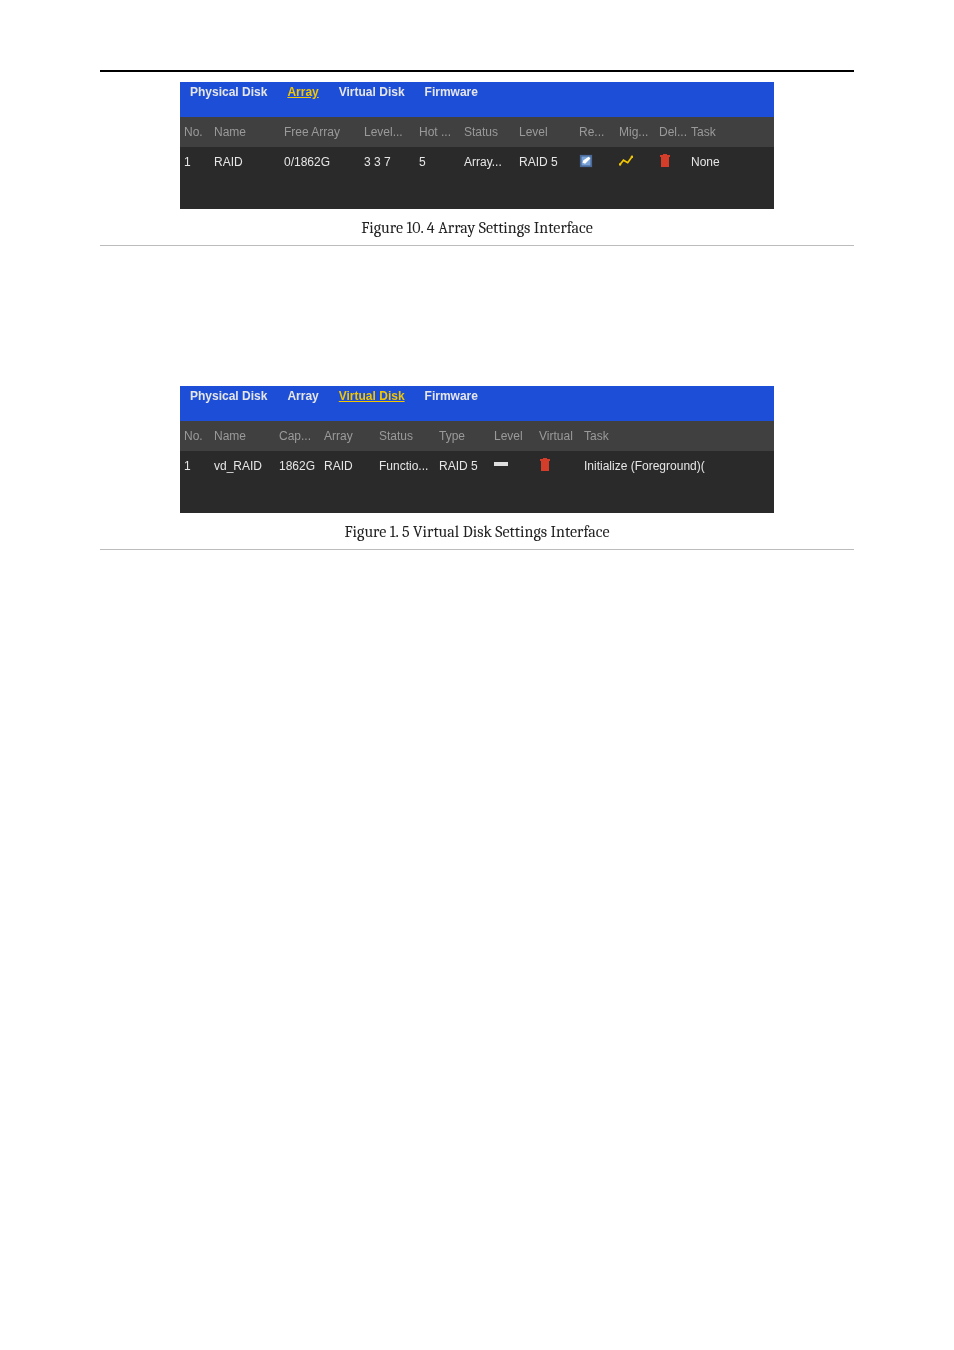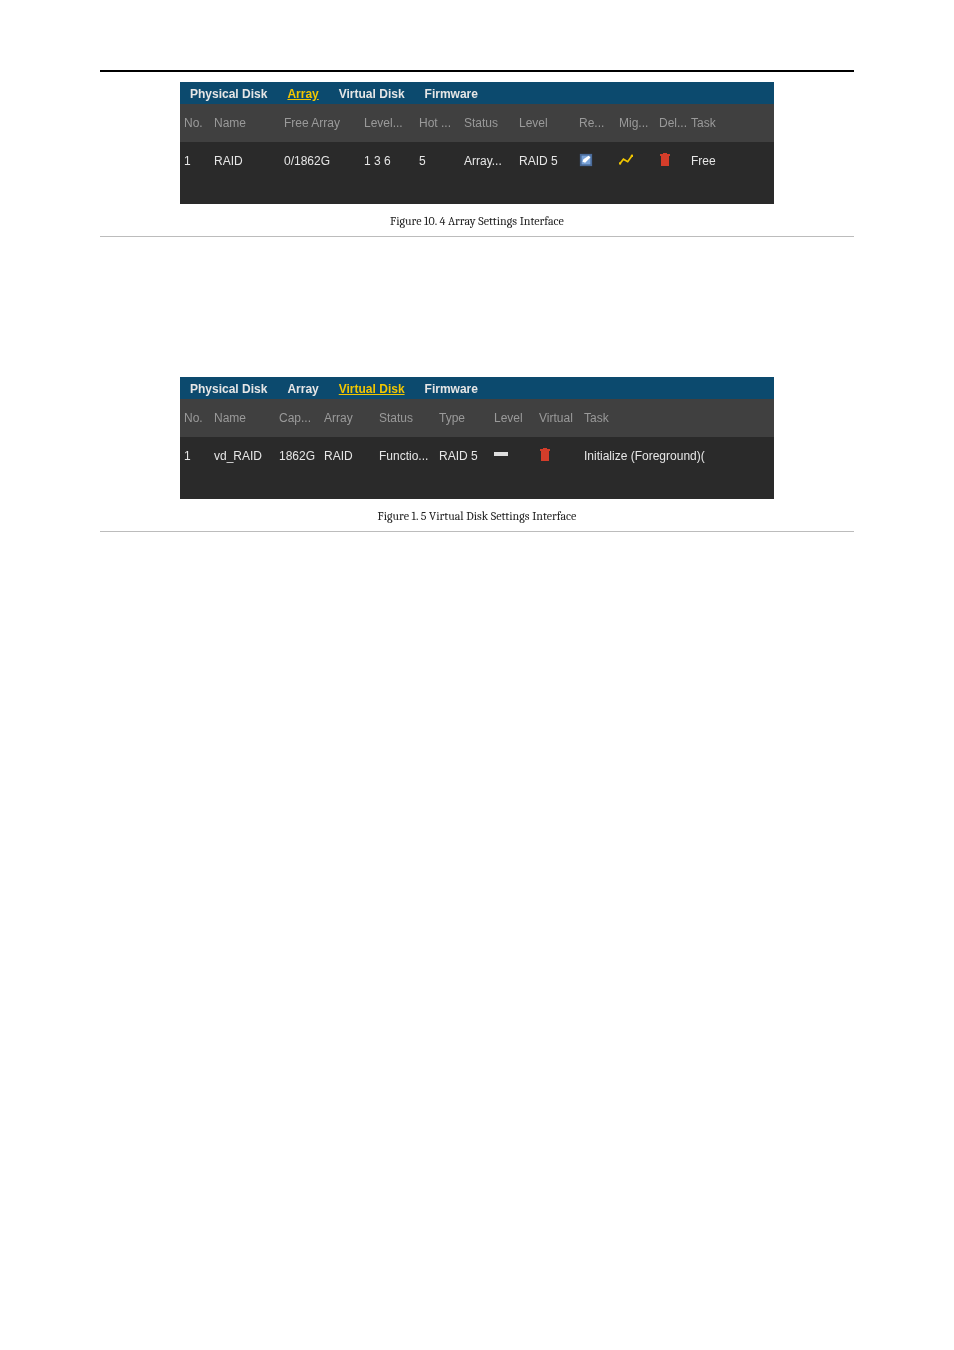--- a/index.html
+++ b/index.html
@@ -22,40 +22,40 @@
       margin-top: 70px;
     }
     .panel {
       margin: 10px 180px 0 180px;
       background: #2a2a2a;
       color: #cfcfcf;
       font-size: 12px;
     }
     .tabs {
       display: flex;
-      align-items: flex-end;
-      background: #0c4a6e;
-      height: 22px;
+      align-items: flex-start;
+      background: #1d4ed8;
+      height: 35px;
     }
     .tab {
       padding: 3px 10px;
       color: #e6e6e6;
       font-weight: bold;
       cursor: pointer;
     }
     .tab.active {
       color: #f2c600;
       text-decoration: underline;
     }
     .table-header,
     .table-row {
       display: grid;
       align-items: center;
       padding: 3px 4px;
-      height: 38px;
+      height: 30px;
     }
     .array-cols {
       grid-template-columns: 30px 70px 80px 55px 45px 55px 60px 40px 40px 32px 50px;
     }
     .vd-cols {
       grid-template-columns: 30px 65px 45px 55px 60px 55px 45px 45px 160px;
     }
     .table-header {
       background: #404040;
       color: #9a9a9a;
@@ -63,21 +63,21 @@
     .table-row {
       background: #2a2a2a;
       color: #e6e6e6;
     }
     .table-body {
       height: 62px;
     }
     .caption {
       text-align: center;
       font-family: Cambria, Georgia, serif;
-      font-size: 12px;
+      font-size: 16px;
       color: #222;
       margin: 10px 0 8px 0;
     }
     .icon-re {
       width: 14px;
       height: 14px;
       display: inline-block;
     }
     .icon-mig {
       width: 14px;
@@ -120,21 +120,21 @@
     <span>Re...</span>
     <span>Mig...</span>
     <span>Del...</span>
     <span>Task</span>
   </div>
   <div class="table-body">
     <div class="table-row array-cols">
       <span>1</span>
       <span>RAID</span>
       <span>0/1862G</span>
-      <span>1 3 6</span>
+      <span>3 3 7</span>
       <span>5</span>
       <span>Array...</span>
       <span>RAID 5</span>
       <span>
         <svg class="icon-re" viewBox="0 0 16 16">
             <rect x="1" y="1" width="14" height="14" fill="#4a6b9a"></rect>
             <path d="M3 3h10v10H3z" fill="#7aa3d8"></path>
             <path d="M11 3l2 2-6 6-3-1 1-3z" fill="#fff"></path>
           </svg>
       </span>
@@ -145,21 +145,21 @@
             <circle cx="15" cy="2" r="1.5" fill="#f2c600"></circle>
           </svg>
       </span>
       <span>
         <svg class="icon-del" viewBox="0 0 12 14">
             <rect x="2" y="3" width="8" height="10" fill="#d43d2a"></rect>
             <rect x="1" y="1" width="10" height="2" fill="#d43d2a"></rect>
             <rect x="4" y="0" width="4" height="1" fill="#d43d2a"></rect>
           </svg>
       </span>
-      <span>Free</span>
+      <span>None</span>
     </div>
   </div>
 </div>
 
 <div class="caption">Figure 10. 4 Array Settings Interface</div>
 
 <div class="rule-thin-light"></div>
 
 <div class="panel" style="margin-top:140px;">
   <div class="tabs">

